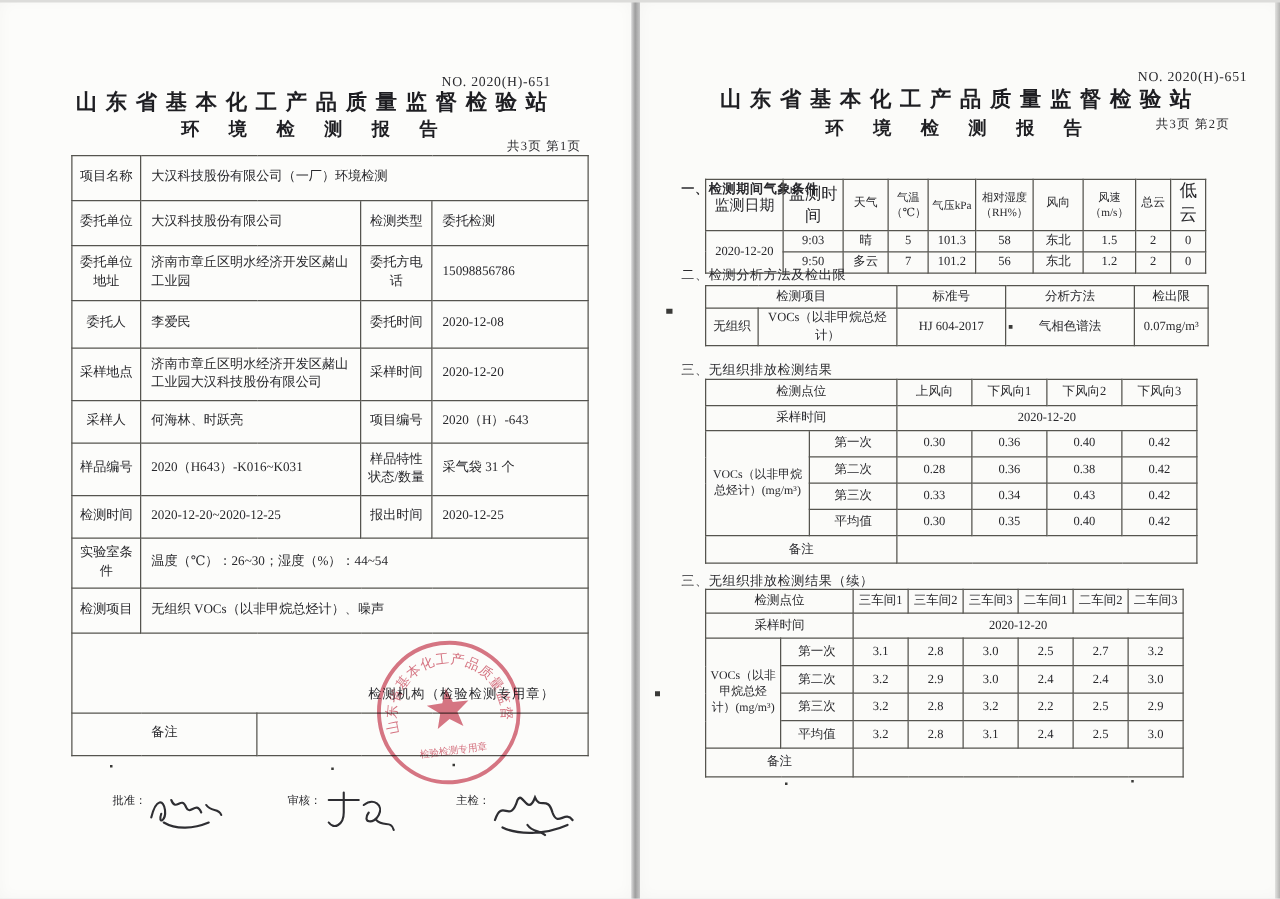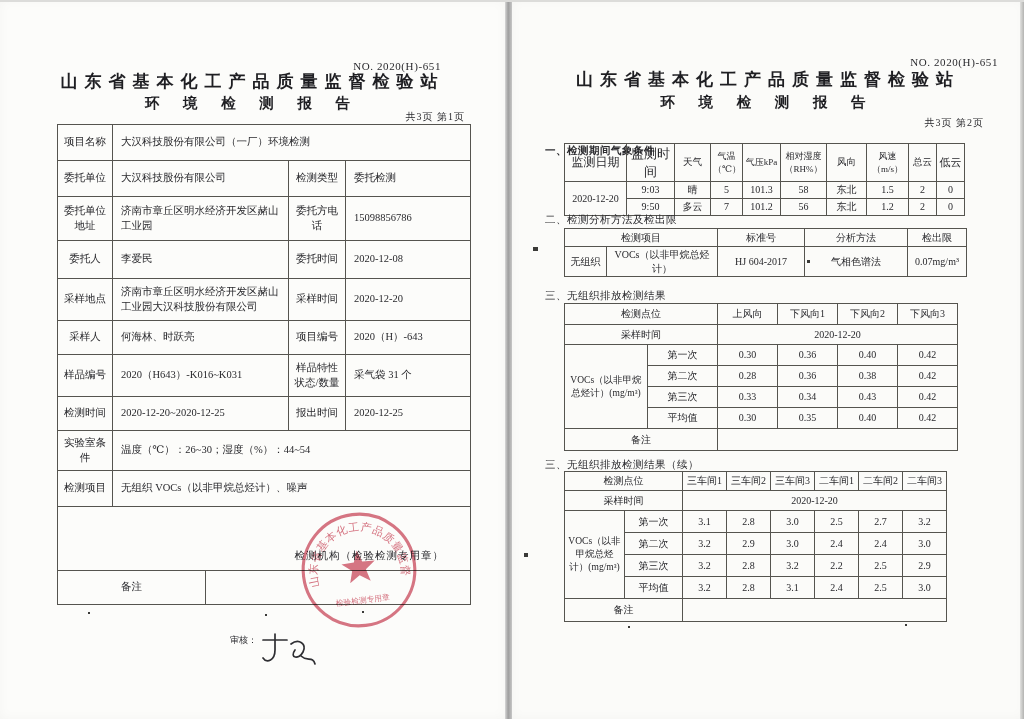--- a/index.html
+++ b/index.html
@@ -146,37 +146,47 @@
     </defs>
     <circle cx="60" cy="60" r="54" fill="none" stroke="#c94055" stroke-width="3" stroke-opacity="0.9"></circle>
     <polygon points="60,41 64.1,52.3 76.2,52.7 66.7,60.2 70,71.7 60,65 50,71.7 53.3,60.2 43.8,52.7 55.9,52.3" fill="#c94055" fill-opacity="0.9"></polygon>
     <text font-size="10.5" fill="#c94055" fill-opacity="0.92" style="font-family:'Liberation Serif',serif;">
       <textPath href="#ringArc" startOffset="1" textLength="178">山东省基本化工产品质量监督检验站</textPath>
     </text>
     <text x="60" y="92" font-size="7.5" fill="#c94055" fill-opacity="0.92" text-anchor="middle">检验检测专用章</text>
   </svg>
 
   <div class="sign-row">
+    <div class="sign-item" style="left:20px;">
+      <span class="slabel">批准：</span><svg class="sig-svg" width="66" height="40" viewBox="0 0 66 40">
+        <path d="M4,24 C8,8 14,10 15,18 C16,27 9,30 12,21 M20,10 C24,20 28,6 32,16 C35,23 40,10 44,20 M14,28 C24,34 38,33 50,28 M48,14 C52,20 58,16 60,22" fill="none" stroke="#2e2e32" stroke-width="1.7" stroke-linecap="round"></path>
+      </svg>
+    </div>
     <div class="sign-item" style="left:160px;">
       <span class="slabel">审核：</span><svg class="sig-svg" width="62" height="42" viewBox="0 0 62 42">
         <path d="M6,10 H30 M18,4 V20 C18,30 10,34 6,28 M34,14 C42,8 50,14 46,22 C42,30 32,28 38,20 M44,26 C50,32 56,26 58,34" fill="none" stroke="#2e2e32" stroke-width="1.7" stroke-linecap="round"></path>
       </svg>
     </div>
+    <div class="sign-item" style="left:295px;">
+      <span class="slabel">主检：</span><svg class="sig-svg" width="74" height="44" viewBox="0 0 74 44">
+        <path d="M4,26 C10,8 16,30 22,10 C26,2 30,24 36,8 C40,18 46,6 50,20 C54,32 60,18 66,26 M10,32 C22,38 44,38 62,30 M30,30 C34,36 40,34 44,38" fill="none" stroke="#2e2e32" stroke-width="1.8" stroke-linecap="round"></path>
+      </svg>
+    </div>
   </div>
 
   <div class="speck" style="left:88px;top:612px;width:2px;height:2px;"></div>
   <div class="speck" style="left:265px;top:614px;width:2px;height:2px;"></div>
   <div class="speck" style="left:362px;top:611px;width:2px;height:2px;"></div>
 </div>
 
 <div class="page" id="page2">
   <div class="no-line" style="top:56px;right:26px;">NO. 2020(H)-651</div>
   <div class="doc-title" style="top:68px;">山东省基本化工产品质量监督检验站</div>
   <div class="doc-subtitle" style="top:93px;">环 境 检 测 报 告</div>
-  <div class="page-ind" style="top:116px;right:40px;">共3页 第2页</div>
+  <div class="page-ind" style="top:92px;right:40px;">共3页 第2页</div>
 
   <div class="sec-head" style="left:33px;top:144px;font-weight:bold;">一、检测期间气象条件</div>
 
   <table class="doc rt" style="left:52px;top:143px;width:400px;">
     <colgroup>
         <col style="width:62px">
         <col style="width:48px">
         <col style="width:36px">
         <col style="width:32px">
         <col style="width:38px">
@@ -190,21 +200,21 @@
         <tr style="height:27px">
       <td style="font-size:12px">监测日期</td>
       <td style="font-size:13px">监测时间</td>
       <td style="font-size:9.5px">天气</td>
       <td style="font-size:9px">气温（℃）</td>
       <td style="font-size:9px">气压kPa</td>
       <td style="font-size:9px">相对湿度（RH%）</td>
       <td style="font-size:9.5px">风向</td>
       <td style="font-size:9px">风速（m/s）</td>
       <td style="font-size:9.5px">总云</td>
-      <td style="font-size:11px">低云</td>
+      <td style="font-size:14px">低云</td>
     </tr>
     <tr style="height:17px">
       <td rowspan="2">2020-12-20</td>
       <td>9:03</td>
       <td>晴</td>
       <td>5</td>
       <td>101.3</td>
       <td>58</td>
       <td>东北</td>
       <td>1.5</td>

